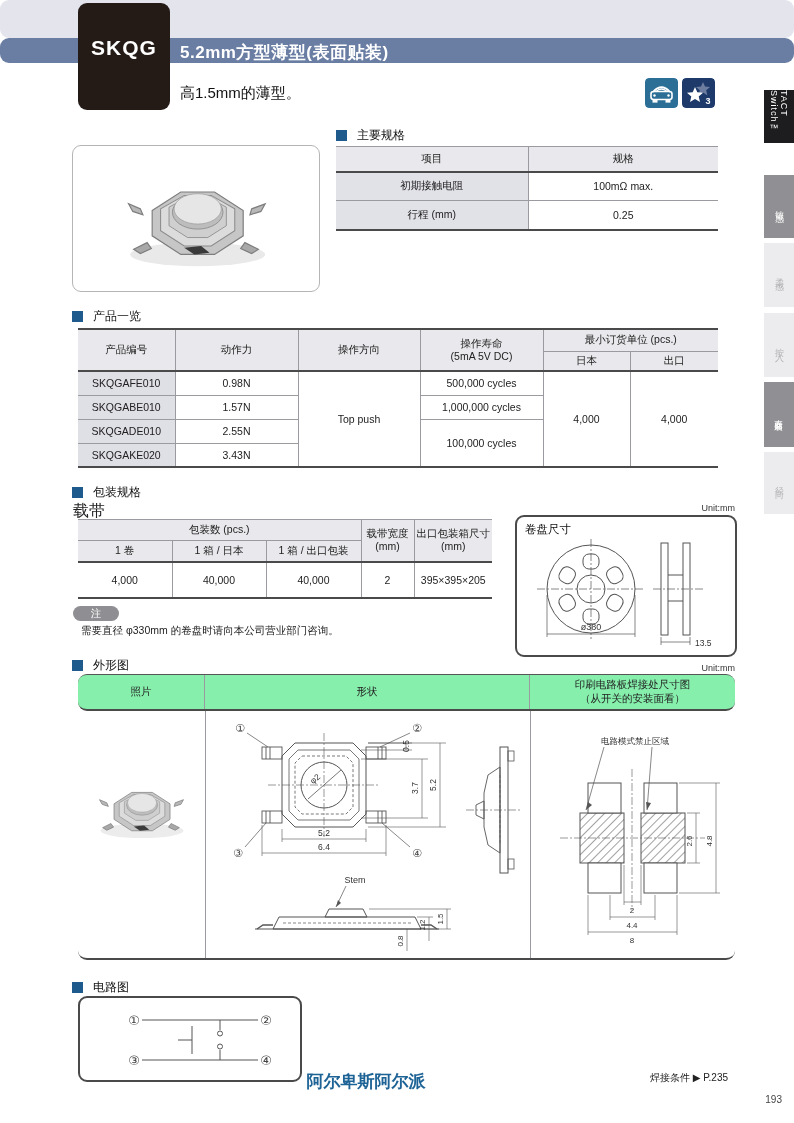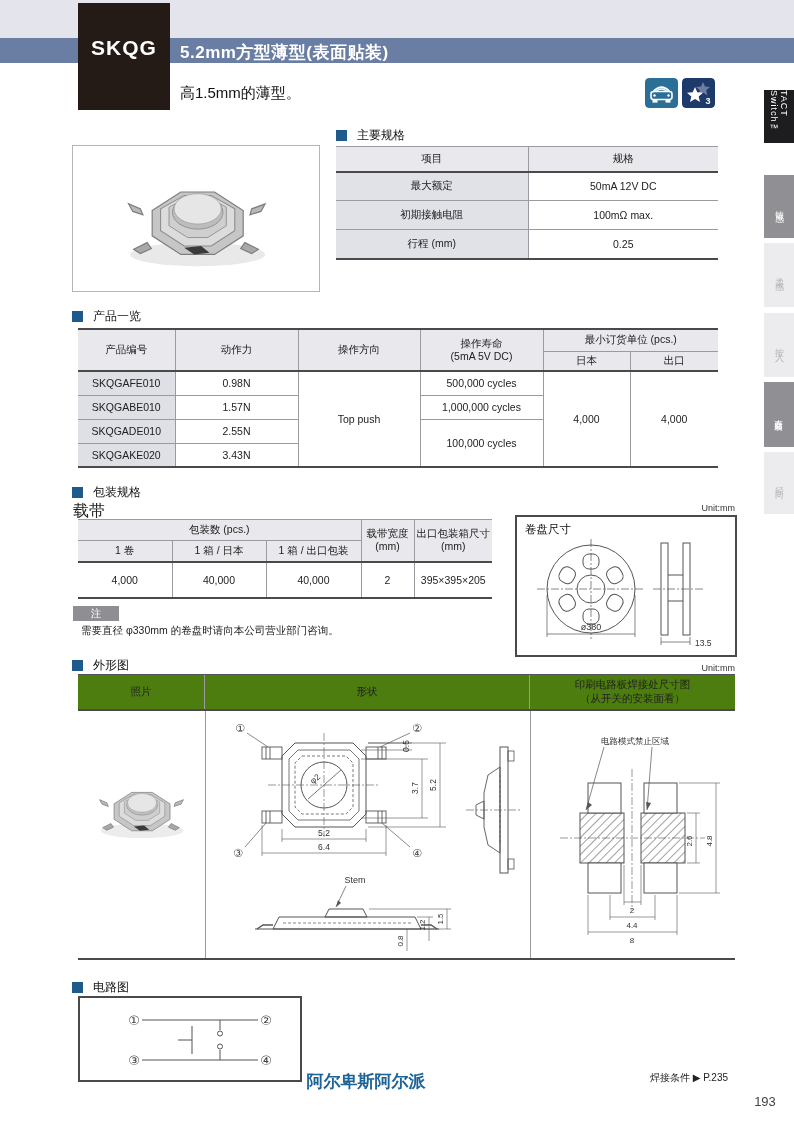--- a/index.html
+++ b/index.html
@@ -1,18 +1,18 @@
 <!DOCTYPE html>
 <html><head>
 <meta charset="utf-8">
 <style>
   html,body{margin:0;padding:0;background:#fff;}
   .page{position:relative;width:794px;height:1123px;background:#ffffff;overflow:hidden;
         font-family:"Liberation Sans","DejaVu Sans",sans-serif;color:#222;}
-  .abs{position:absolute;}
+  .abs{position:absolute;border-radius:9px;}
   
   .topband{left:0;top:0;width:794px;height:38px;background:#e3e4ec;}
   .headerbar{left:0;top:38px;width:794px;height:25px;background:#6a7ea4;}
   .skqgbox{left:78px;top:3px;width:92px;height:107px;background:#241b17;color:#fff;
            text-align:center;font-weight:bold;font-size:21px;letter-spacing:1px;padding-top:33px;box-sizing:border-box;}
   .pagetitle{left:180px;top:41px;color:#fff;font-weight:bold;font-size:17px;letter-spacing:0.5px;}
   .subtitle{left:180px;top:84px;color:#111;font-weight:normal;font-size:15px;}
   .iconchip{width:33px;height:30px;border-radius:4px;}
   
   .vtab{position:absolute;right:0;width:30px;display:flex;align-items:center;justify-content:center;
@@ -36,35 +36,35 @@
   .t tr>*:first-child{border-left:none;}
   .t tr>*:last-child{border-right:none;}
   .kcell{background:#e1e1e8;text-align:left;padding-left:12px;}
   .codecell{background:#dfdfe6;font-weight:bold;font-size:10.5px;}
   .small2{font-size:10px;line-height:1.25;}
   
   .notebadge{left:73px;top:606px;width:46px;height:15px;background:#8f8f93;color:#fff;font-size:10.5px;
              display:flex;align-items:center;justify-content:center;}
   .notetext{left:73px;top:624px;font-size:10.5px;color:#222;margin-left:8px;}
   
-  .outhead{left:78px;top:674px;width:657px;height:37px;background:#4d7c0f;border-top:1px solid #555;
+  .outhead{left:78px;top:674px;width:657px;height:37px;background:#86efac;border-top:1px solid #555;
            border-bottom:2px solid #4a4a4a;display:flex;box-sizing:border-box;}
   .outhead .hc{display:flex;flex-direction:column;align-items:center;justify-content:center;font-size:10.5px;}
   .outbody{left:78px;top:711px;width:657px;height:249px;border-bottom:2px solid #4a4a4a;box-sizing:border-box;}
   .vdiv{position:absolute;top:0;bottom:0;width:1px;background:#9a9aa0;}
   .unit{font-size:9px;color:#333;}
   
   .reelbox{left:515px;top:515px;width:222px;height:142px;border:2px solid #4a4a4a;box-sizing:border-box;background:#fff;}
   .reeltitle{position:absolute;left:8px;top:5px;font-size:11.5px;color:#111;}
   
   .circuitbox{left:78px;top:996px;width:224px;height:86px;border:2px solid #4a4a4a;box-sizing:border-box;background:#fff;}
   
   .brand{left:286px;top:1070px;width:160px;text-align:center;font-size:17px;font-weight:bold;color:#1e6396;}
   .solderref{left:600px;top:1071px;width:128px;text-align:right;font-size:10px;color:#222;}
-  .pageno{left:748px;top:1094px;width:34px;text-align:center;font-size:13px;color:#444;}
+  .pageno{left:748px;top:1094px;width:34px;text-align:right;font-size:10px;color:#444;}
   svg text{font-family:"Liberation Sans","DejaVu Sans",sans-serif;}
 </style>
 </head>
 <body>
 
 <div class="page">
 
   <div class="abs topband"></div>
   <div class="abs headerbar"></div>
   <div class="abs skqgbox">
@@ -140,24 +140,20 @@
         <col style="width:192px">
         <col style="width:190px">
       </colgroup>
     <thead>
       <tr style="height:25px;">
         <th class="hline">项目</th>
         <th class="hline">规格</th>
       </tr>
     </thead>
     <tbody>
-      <tr style="height:29px;">
-        <td class="kcell">最大额定</td>
-        <td>50mA 12V DC</td>
-        </tr>
       <tr style="height:29px;">
         <td class="kcell">初期接触电阻</td>
         <td>100mΩ max.</td>
         </tr>
       <tr style="height:29px;">
         <td class="kcell">行程 (mm)</td>
         <td>0.25</td>
         </tr>
     </tbody>
   </table>

